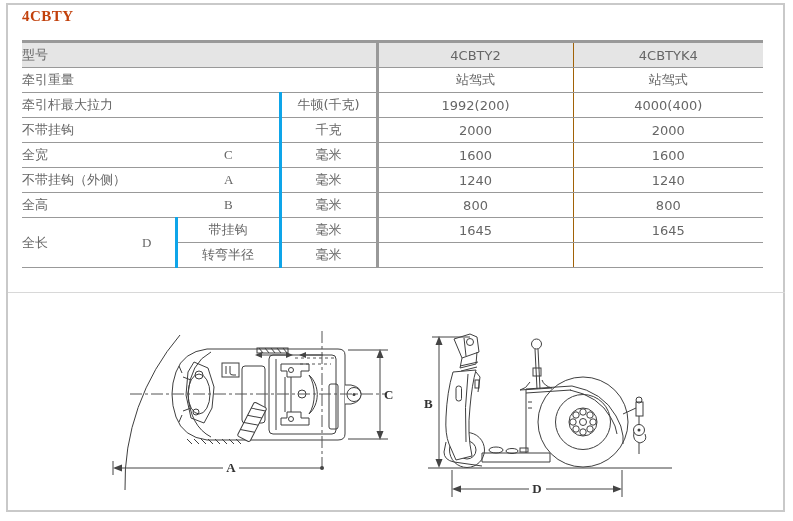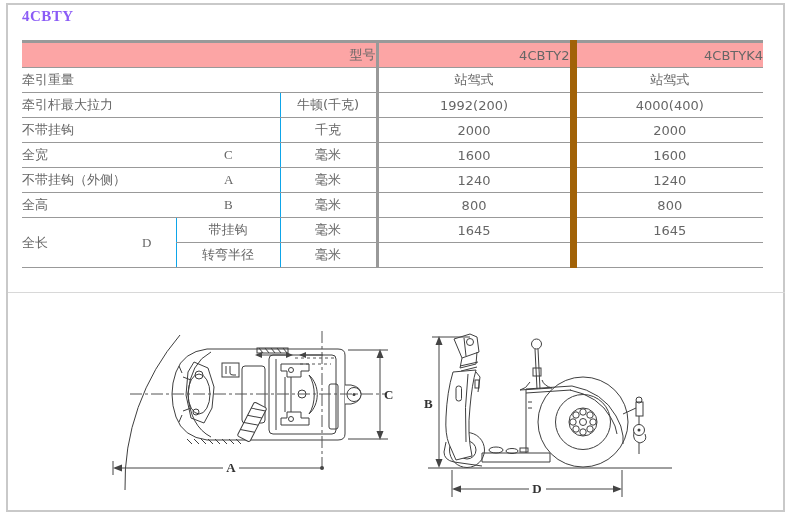--- a/index.html
+++ b/index.html
@@ -7,38 +7,38 @@
     width:793px;height:521px;position:relative;background:#ffffff;
     font-family:"DejaVu Sans",sans-serif;color:#666666;overflow:hidden;
   }
   .page-frame{
     position:absolute;left:6px;top:3px;width:775px;height:505px;
     border:2px solid #c9c9c9;background:#ffffff;
   }
   .doc-title{
     position:absolute;left:22px;top:8px;
     font-family:"Liberation Serif",serif;font-weight:bold;
-    font-size:15px;color:#8b5cf6;letter-spacing:0.5px;
+    font-size:15px;color:#c2410c;letter-spacing:0.5px;
   }
   table.spec{
     position:absolute;left:22px;top:40px;width:741px;
     border-collapse:collapse;table-layout:fixed;
     border-top:3px solid #999999;border-bottom:1px solid #999999;
     font-size:13px;color:#666666;
   }
   table.spec td{
     border-bottom:1px solid #999999;height:24px;padding:0;
     vertical-align:middle;overflow:hidden;white-space:nowrap;
   }
-  tr.header-row td{background:#fca5a5;text-align:right;}
+  tr.header-row td{background:#e5e5e5;}
   td.lbl{text-align:left;padding-left:5px;position:relative;}
   td.ctr{text-align:center;}
   td.thick-r{border-right:3px solid #999999;}
-  td.thin-r{border-right:7px solid #a16207;margin-top:44px;}
-  td.thin-l{border-left:1px solid #0ea5e9;margin-left:41px;}
+  td.thin-r{border-right:1px solid #a16207;margin-top:44px;}
+  td.thin-l{border-left:3px solid #0ea5e9;margin-left:41px;}
   span.dim-letter{
     position:absolute;left:202px;top:50%;transform:translateY(-50%);
     font-family:"Liberation Serif",serif;font-size:13px;color:#666666;
   }
   span.dim-letter-d{left:120px;}
   .section-divider{
     position:absolute;left:8px;top:292px;width:777px;height:0;
     border-top:1px solid #d8d8d8;
   }
   svg{position:absolute;}

